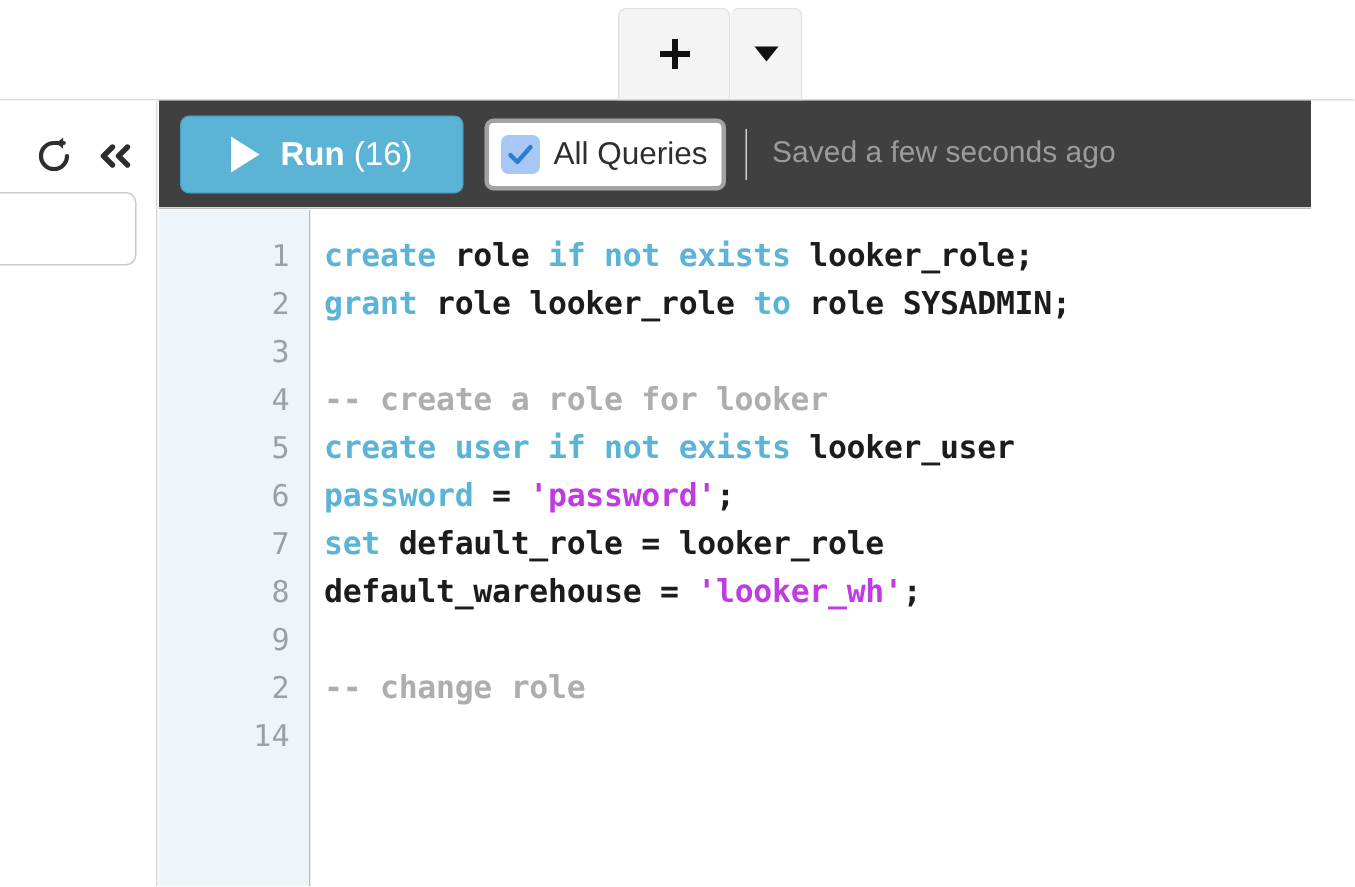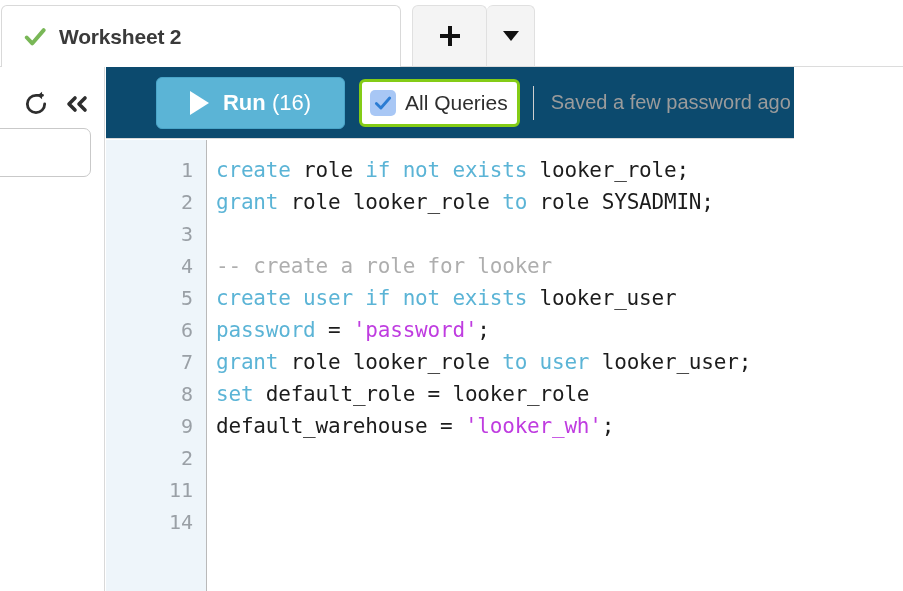--- a/index.html
+++ b/index.html
@@ -126,27 +126,26 @@
     height: 49px;
     border: 1px solid #c9c9c9;
     border-radius: 7px;
     background: #ffffff;
   }
 
   
   .toolbar {
     position: absolute;
     left: 106px; top: 67px;
-    width: 688px;
+    width: 768px;
     height: 72px;
-    background: #0c4a6e;
+    background: #404040;
     border-bottom: 1px solid #d9d9d9;
     display: flex;
     align-items: center;
-    padding-left: 36px;
   }
 
   .run-btn {
     margin-left: 14px;
     width: 189px;
     height: 52px;
     background: #5bb4d6;
     border: 1px solid #4aa5c9;
     border-radius: 6px;
     display: flex;
@@ -167,21 +166,21 @@
     font-size: 22px;
     color: #ffffff;
     white-space: nowrap;
   }
   .run-label b { font-weight: bold; }
   .run-label span { font-weight: normal; }
 
   .allq-wrap {
     margin-left: 14px;
     height: 48px;
-    border: 3px solid #84cc16;
+    border: 3px solid #a3a3a3;
     border-radius: 6px;
     background: #ffffff;
     display: flex;
     align-items: center;
     padding: 0 9px 0 8px;
     gap: 9px;
     cursor: pointer;
   }
 
   .cb {
@@ -253,40 +252,35 @@
   }
 
   .code-line {
     height: 32px;
     line-height: 32px;
     font-family: "DejaVu Sans Mono", monospace;
     font-size: 21px;
     color: #1c1c1c;
     white-space: pre;
     letter-spacing: -0.2px;
+    font-weight: bold;
   }
 
   .tk-kw  { color: #5bb4d6; }
   .tk-str { color: #bf3ce0; }
   .tk-com { color: #aeaeae; }
   .tk-pl  { color: #1c1c1c; }
 </style>
 </head>
 <body>
 
 <div id="app">
 
   <div class="tabbar">
 
-    <div class="tab-active">
-      <svg class="tab-check" viewBox="0 0 24 24">
-        <path d="M3 12.5 L9 19 L21.5 4.5" fill="none" stroke="#79b757" stroke-width="4.2" stroke-linecap="round" stroke-linejoin="round"></path>
-      </svg>
-      <span class="tab-title">Worksheet 2</span>
-    </div>
 
     <div class="tab-btn tab-btn-new">
       <span class="plus-glyph"></span>
     </div>
 
     <div class="tab-btn tab-btn-menu">
       <span class="caret-glyph"></span>
     </div>
 
   </div>
@@ -320,47 +314,46 @@
       <span class="cb">
         <svg viewBox="0 0 24 24">
           <path d="M4 12.5 L9.5 18 L20 6" fill="none" stroke="#2b7cd3" stroke-width="3.4" stroke-linecap="round" stroke-linejoin="round"></path>
         </svg>
       </span>
       <span class="allq-label">All Queries</span>
     </div>
 
     <div class="tb-divider"></div>
 
-    <div class="saved-text">Saved a few password ago</div>
+    <div class="saved-text">Saved a few seconds ago</div>
 
   </div>
 
   <div class="editor">
     <div class="gutter" id="gutter">
         <div class="gutter-num">1</div>
         <div class="gutter-num">2</div>
         <div class="gutter-num">3</div>
         <div class="gutter-num">4</div>
         <div class="gutter-num">5</div>
         <div class="gutter-num">6</div>
         <div class="gutter-num">7</div>
         <div class="gutter-num">8</div>
         <div class="gutter-num">9</div>
         <div class="gutter-num">2</div>
-        <div class="gutter-num">11</div>
         <div class="gutter-num">14</div>
       </div>
     <div class="code" id="code">
         <div class="code-line"><span class="tk-kw">create</span><span class="tk-pl"> role </span><span class="tk-kw">if not exists</span><span class="tk-pl"> looker_role;</span></div>
         <div class="code-line"><span class="tk-kw">grant</span><span class="tk-pl"> role looker_role </span><span class="tk-kw">to</span><span class="tk-pl"> role SYSADMIN;</span></div>
         <div class="code-line">&nbsp;</div>
         <div class="code-line"><span class="tk-com">-- create a role for looker</span></div>
         <div class="code-line"><span class="tk-kw">create user if not exists</span><span class="tk-pl"> looker_user</span></div>
         <div class="code-line"><span class="tk-kw">password</span><span class="tk-pl"> = </span><span class="tk-str">'password'</span><span class="tk-pl">;</span></div>
-        <div class="code-line"><span class="tk-kw">grant</span><span class="tk-pl"> role looker_role </span><span class="tk-kw">to user</span><span class="tk-pl"> looker_user;</span></div>
         <div class="code-line"><span class="tk-kw">set</span><span class="tk-pl"> default_role = looker_role</span></div>
         <div class="code-line"><span class="tk-pl">default_warehouse = </span><span class="tk-str">'looker_wh'</span><span class="tk-pl">;</span></div>
         <div class="code-line">&nbsp;</div>
+        <div class="code-line"><span class="tk-com">-- change role</span></div>
         <div class="code-line">&nbsp;</div>
       </div>
   </div>
 
 </div>
 
 </body></html>

